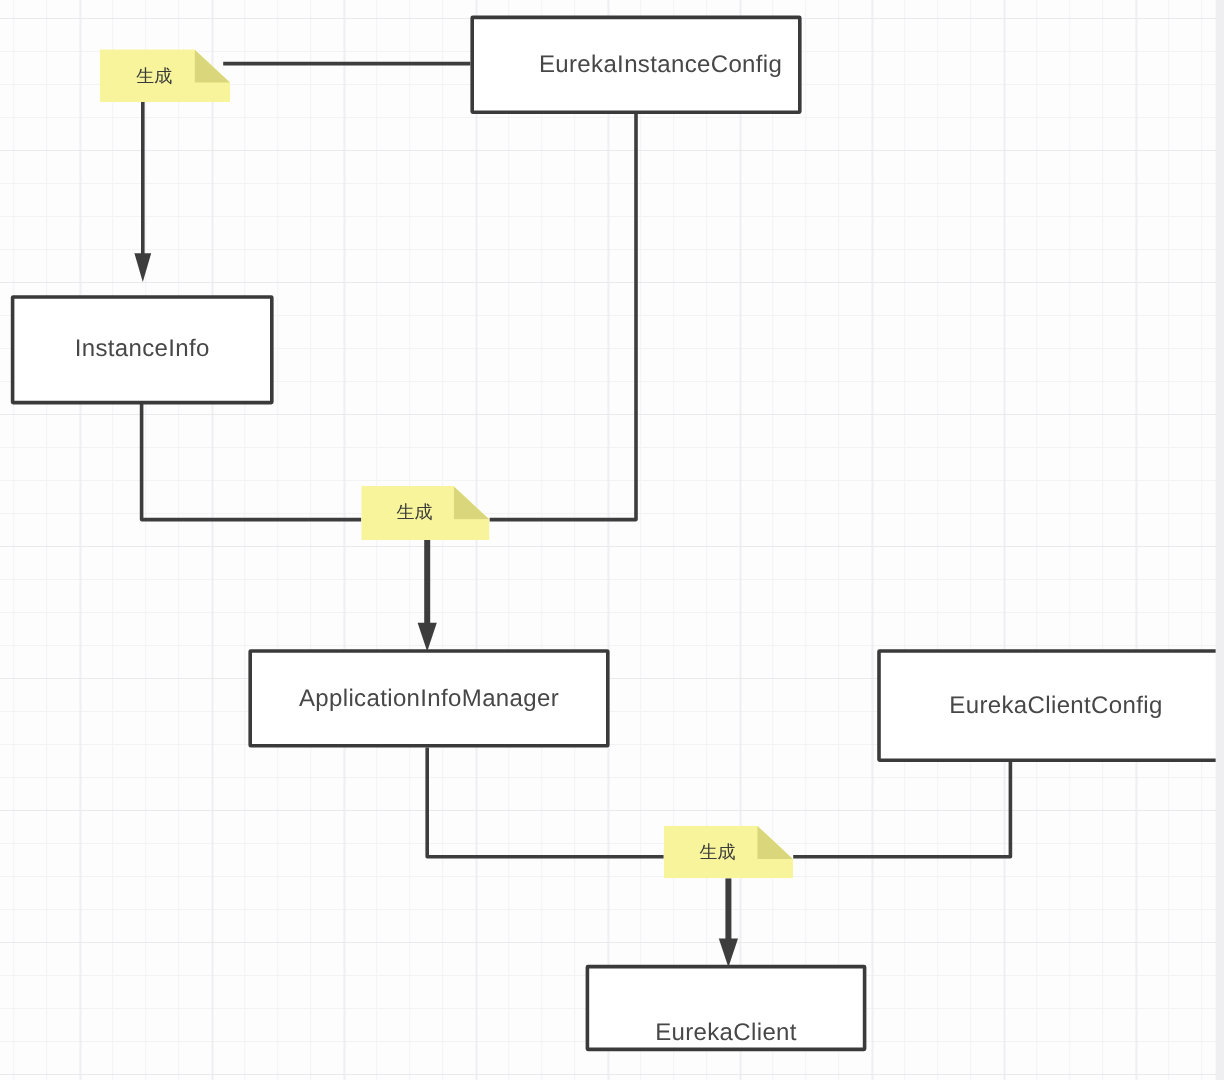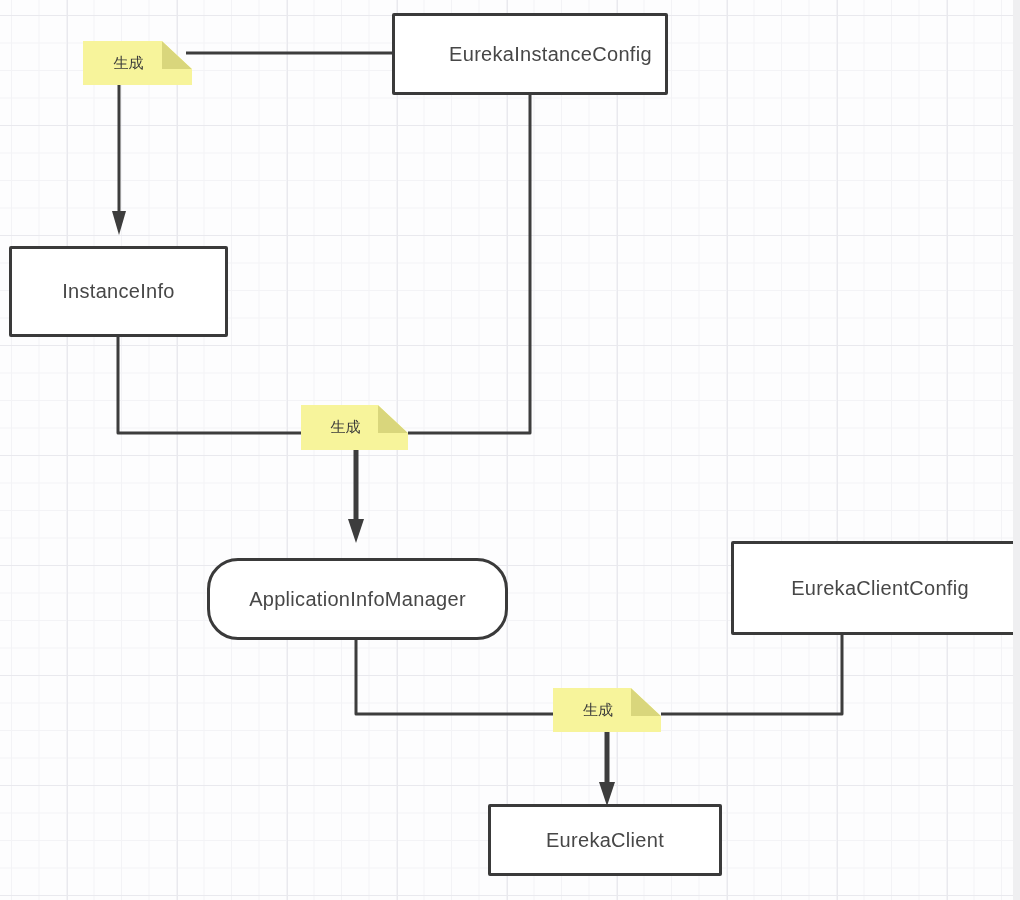--- a/index.html
+++ b/index.html
@@ -104,29 +104,29 @@
   </svg>
 
   <div class="node" style="left:392px; top:13px; width:276px; height:82px;padding-left:41px;">
     <span>EurekaInstanceConfig</span>
   </div>
 
   <div class="node" style="left:9px; top:234px; width:219px; height:91px;margin-top:12px;">
     <span>InstanceInfo</span>
   </div>
 
-  <div class="node" style="left:207px; top:558px; width:301px; height:82px;border-radius:31px;">
+  <div class="node" style="left:207px; top:541px; width:301px; height:82px;">
     <span>ApplicationInfoManager</span>
   </div>
 
   <div class="node" style="left:731px; top:541px; width:298px; height:94px;">
     <span>EurekaClientConfig</span>
   </div>
 
-  <div class="node" style="left:488px; top:804px; width:234px; height:72px;">
+  <div class="node" style="left:488px; top:804px; width:234px; height:72px;align-items:flex-end;">
     <span>EurekaClient</span>
   </div>
 
   <div class="note" style="left:83px; top:41px; width:109px; height:44px;">
     <span class="fold"></span>
     <span>生成</span>
   </div>
 
   <div class="note" style="left:301px; top:405px; width:107px; height:45px;">
     <span class="fold"></span>

